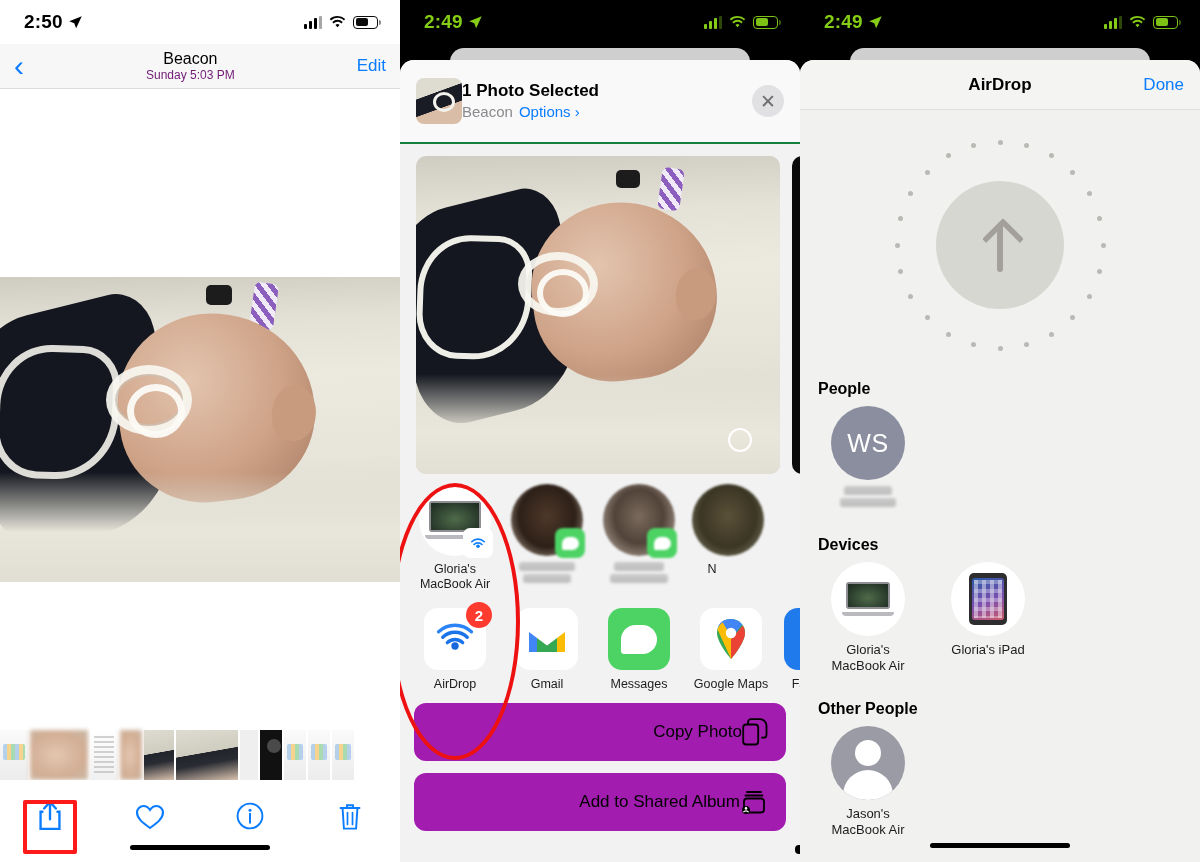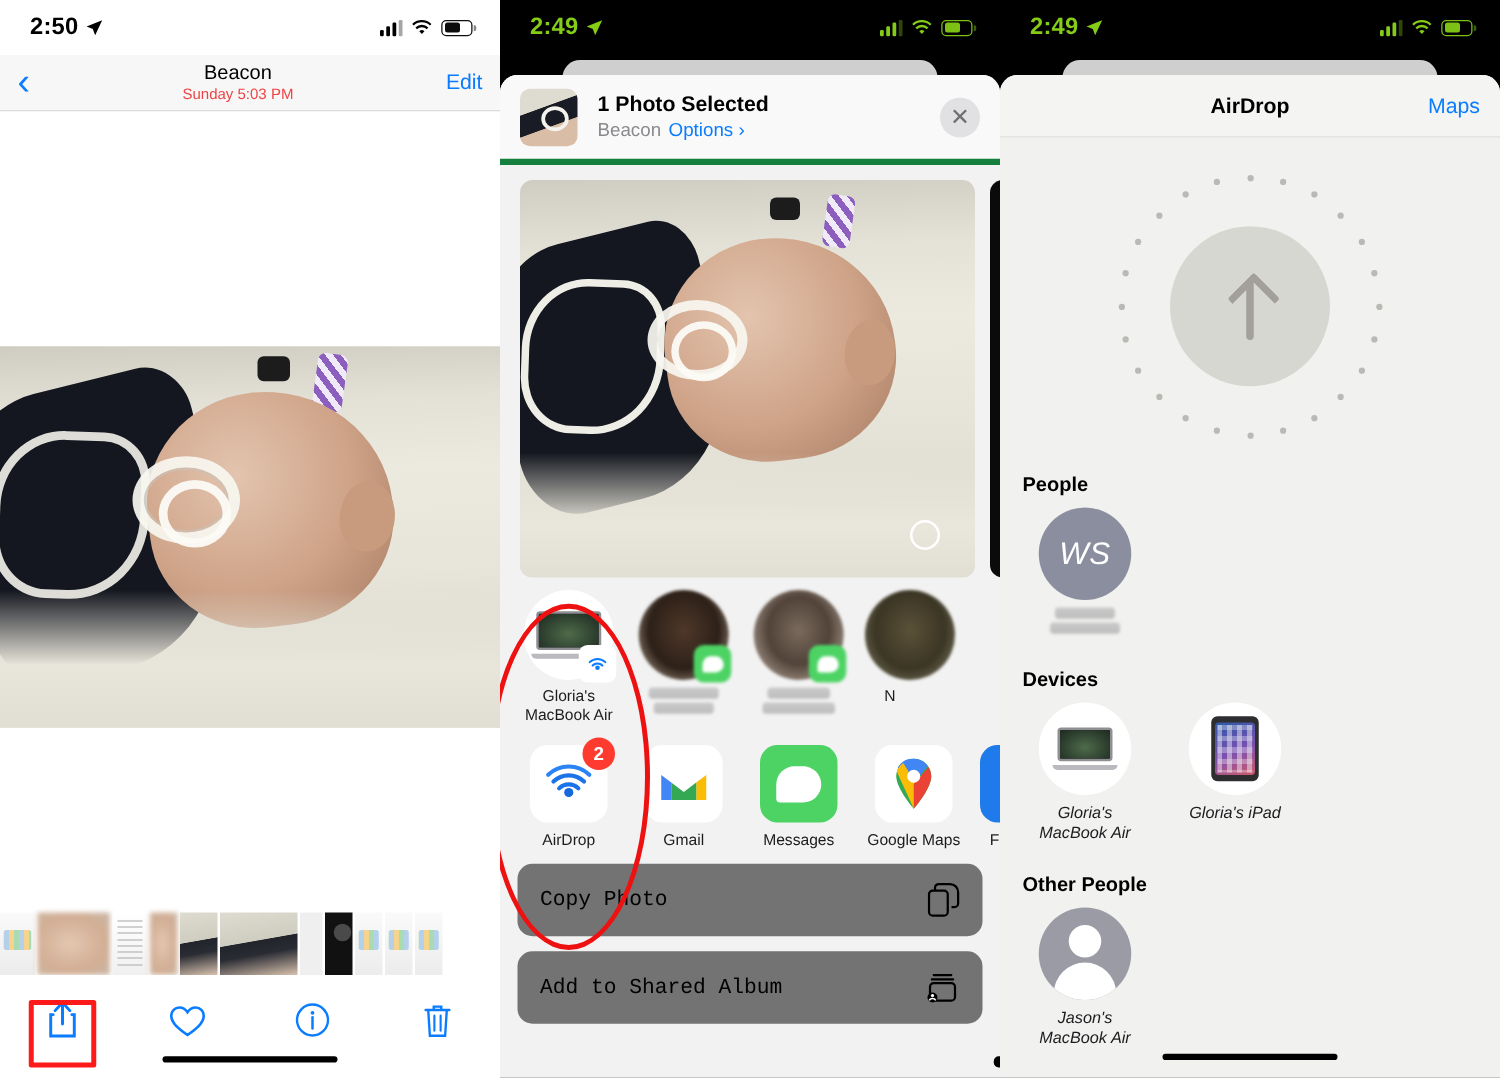--- a/index.html
+++ b/index.html
@@ -41,21 +41,21 @@
 
   
   .navbar {
     position: absolute; left:0; top:44px; width:100%; height:45px;
     background: #f7f7f7; border-bottom: 1px solid #dcdcdc;
     display:flex; align-items:center; justify-content:space-between; padding: 0 14px;
   }
   .nav-back { color:#0a7cff; font-size:30px; line-height:1; font-weight:300; }
   .nav-title-wrap { text-align:center; }
   .nav-title { font-size:16px; font-weight:400; color:#000; line-height:18px;}
-  .nav-sub { font-size:12px; color:#ef4444; line-height:15px; }
+  .nav-sub { font-size:12px; color:#701a75; line-height:15px; }
   .nav-edit { color:#0a7cff; font-size:17px; }
 
   .p1-body { position:absolute; left:0; top:90px; width:100%; bottom:0; background:#fff; }
 
   .photo-main {
     position:absolute; left:0; top:187px; width:400px; height:305px;
     background: linear-gradient(178deg,#cfcdc2 0%,#e3e0d6 16%,#eceadf 34%,#e7e4d9 60%,#dedbd0 78%,#d3d0c6 100%);
     overflow:hidden;
   }
   .photo-main .onesie {
@@ -138,23 +138,23 @@
   
   .sheet-stack-back {
     position:absolute; left:50px; top:48px; width:300px; height:50px;
     background:#cfcfcf; border-radius:14px 14px 0 0;
   }
   .sheet-card {
     position:absolute; left:0; top:60px; width:400px; bottom:0;
     background:#f2f2f2; border-radius:14px 14px 0 0; overflow:hidden;
   }
   .sheet-header {
-    position:relative; height:72px; background:#f9f9f9;
-    display:flex; align-items:center; gap:16px; padding:0 16px;
-    border-bottom:5px solid #15803d;
+    position:relative; height:84px; background:#f9f9f9;
+    display:flex; align-items:center; gap:0; padding:0 16px;
+    border-bottom:2px solid #15803d;
   }
   .sheet-thumb {
     width:46px; height:46px; border-radius:8px; flex:none; overflow:hidden; position:relative;
     background: linear-gradient(160deg,#dedbd0 0 34%,#191c24 35% 62%,#d9bda7 63% 100%);
   }
   .sheet-thumb::after{ content:""; position:absolute; right:7px; bottom:12px; width:16px;height:14px;
     border:3px solid #f4f2ec; border-radius:50%;}
   .sh-title { font-size:17px; font-weight:bold; color:#000; line-height:22px;}
   .sh-sub { font-size:15px; color:#8a8a8e; line-height:20px; }
   .sh-sub .opt { color:#0a7cff; margin-left:6px; }
@@ -242,22 +242,22 @@
   .app-ico.green { background:#4cd364; }
   .app-ico.blue { background:#1f7aeb; }
   .app-badge { position:absolute; right:-6px; top:-6px; min-width:26px; height:26px; border-radius:13px;
     background:#ff3b30; color:#fff; font-size:15px; font-weight:bold;
     display:flex; align-items:center; justify-content:center; padding:0 6px;}
   .app-label { font-size:12.5px; color:#1c1c1e; }
   .msg-bubble { width:36px; height:29px; background:#fff; border-radius:18px 18px 18px 4px; }
 
   .action-list { padding:0 14px; }
   .action-row {
-    background:#737373; border-radius:12px; height:58px; margin-bottom:12px;
-    display:flex; align-items:center; justify-content:space-between; padding:0 18px;font-family:Liberation Mono, monospace;
+    background:#a21caf; border-radius:12px; height:58px; margin-bottom:12px;
+    display:flex; align-items:center; justify-content:flex-end; padding:0 18px;
   }
   .action-label { font-size:17px; color:#000; }
   .redact-bar { position:absolute; height:9px; background:#000; border-radius:4px; }
 
   .red-oval {
     position:absolute; border:4px solid #ee1111; border-radius:50%;
     pointer-events:none;
   }
 
   
@@ -274,21 +274,21 @@
   .radar-circle { position:absolute; left:50%; top:50%; transform:translate(-50%,-50%);
     width:128px; height:128px; border-radius:50%; background:#d7d7d2;
     display:flex; align-items:center; justify-content:center; }
   .arrow-up { width:44px; height:54px; position:relative; }
   .arrow-up::before{content:"";position:absolute;left:19px;top:6px;width:6px;height:48px;background:#a3a099;border-radius:3px;}
   .arrow-up::after{content:"";position:absolute;left:10px;top:6px;width:24px;height:24px;
     border-left:6px solid #a3a099;border-top:6px solid #a3a099;transform:rotate(45deg);border-radius:3px;}
 
   .ad-section { padding:0 18px; }
   .ad-sec-title { font-size:16px; font-weight:bold; color:#000; margin-bottom:8px; }
-  .ad-items { display:flex; gap:20px;font-style:italic; }
+  .ad-items { display:flex; gap:20px; }
   .ad-item { width:100px; text-align:center; }
   .ad-avatar { width:74px; height:74px; border-radius:50%; margin:0 auto 6px auto;
     display:flex; align-items:center; justify-content:center; position:relative; overflow:hidden; }
   .ad-avatar.initials { background:#8a8e9e; color:#fff; font-size:25px; font-weight:500; letter-spacing:.5px;}
   .ad-avatar.white { background:#fff; }
   .ad-avatar.person { background:#9a9ba4; }
   .ad-avatar.person::before{content:"";position:absolute;left:50%;top:14px;transform:translateX(-50%);
     width:26px;height:26px;border-radius:50%;background:#fff;}
   .ad-avatar.person::after{content:"";position:absolute;left:50%;bottom:-4px;transform:translateX(-50%);
     width:50px;height:34px;border-radius:25px 25px 0 0;background:#fff;}
@@ -612,21 +612,21 @@
             <i></i>
           </span>
       </div>
     </div>
 
     <div class="sheet-stack-back"></div>
 
     <div class="ad-card">
       <div class="ad-header">
         <div class="ad-title">AirDrop</div>
-        <div class="ad-done">Maps</div>
+        <div class="ad-done">Done</div>
       </div>
 
       <div class="radar">
         <div class="radar-dots" id="radar-dots">
             <i style="left: 102.5px; top: -0.5px;"></i>
             <i style="left: 129.158px; top: 3.00964px;"></i>
             <i style="left: 154px; top: 13.2994px;"></i>
             <i style="left: 175.332px; top: 29.668px;"></i>
             <i style="left: 191.701px; top: 51px;"></i>
             <i style="left: 201.99px; top: 75.8416px;"></i>

